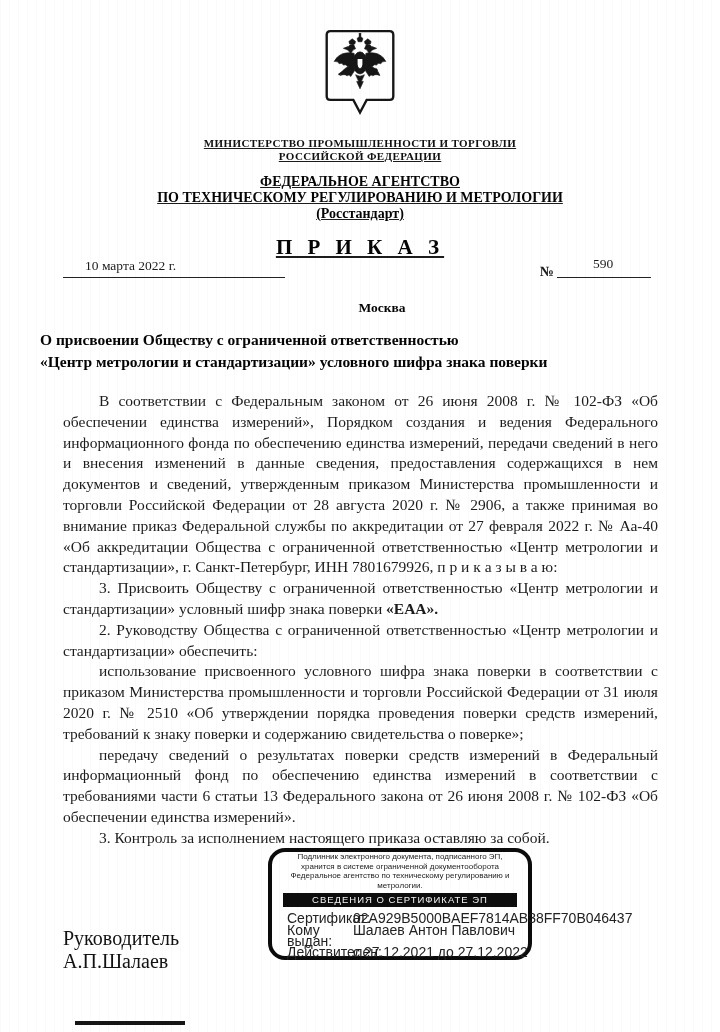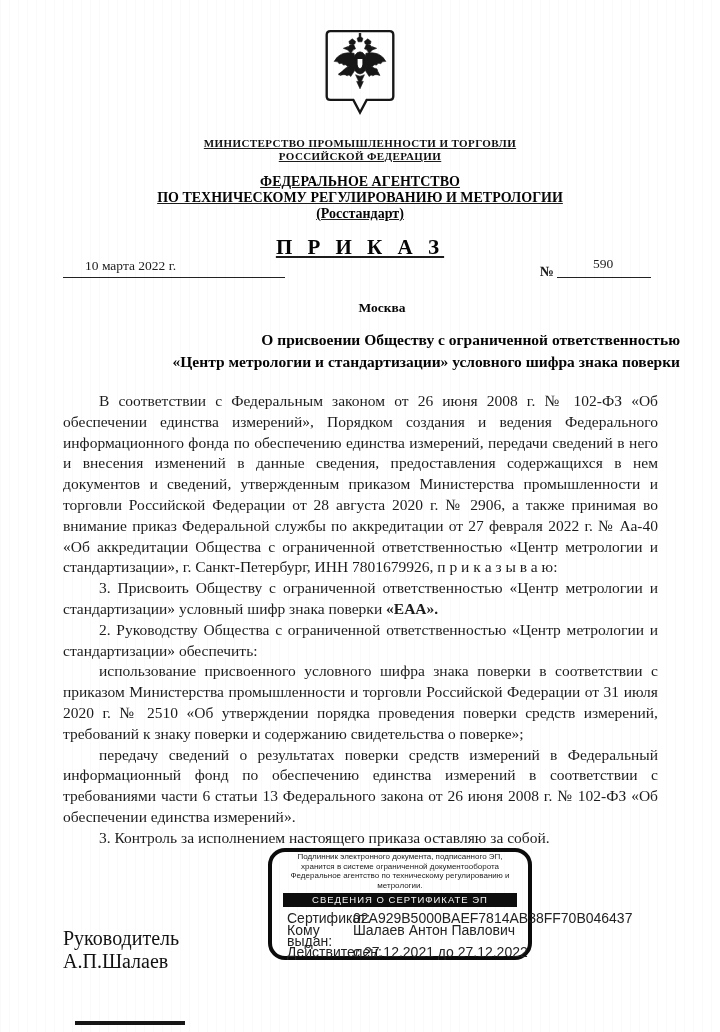--- a/index.html
+++ b/index.html
@@ -22,21 +22,21 @@
   .prikaz   { margin-top:13px; font-size:21px; font-weight:bold; letter-spacing:5px; color:#050505; }
 
   .date-row { position:absolute; left:63px; right:62px; top:256px; height:30px; font-size:13.5px; }
   .date-text { position:absolute; left:22px; top:2px; }
   .date-rule { position:absolute; left:0; top:21px; width:222px; border-bottom:1.5px solid #222; }
   .num-label { position:absolute; left:477px; top:8px; font-weight:bold; font-size:14px; }
   .num-value { position:absolute; left:494px; top:0; width:92px; text-align:center; font-size:13.5px; }
   .num-rule  { position:absolute; left:494px; top:21px; width:94px; border-bottom:1.5px solid #222; }
 
   .city { position:absolute; top:300px; left:0; right:0; text-align:center; font-weight:bold; font-size:13.5px; color:#050505;padding-left:44px; }
-  .doc-title { position:absolute; top:329px; left:40px; right:40px; text-align:right; font-weight:bold; font-size:15.5px; line-height:21.5px; color:#050505; }
+  .doc-title { position:absolute; top:329px; left:40px; right:40px; text-align:left; font-weight:bold; font-size:15.5px; line-height:21.5px; color:#050505; }
 
   .body-text { position:absolute; top:391px; left:63px; width:595px; font-size:15.5px; line-height:20.8px; text-align:justify; color:#1c1c1c; }
   .body-text p { text-indent:36px; text-align:justify; }
   .body-text .b { font-weight:bold; }
 
   .sig-row { position:absolute; top:927px; left:63px; right:62px; display:flex; justify-content:space-between; font-size:20px; color:#111;flex-direction:column; }
 
   .stamp {
     position:absolute; left:268px; top:848px; width:264px; height:112px;
     border:4px solid #0b0b0b; border-radius:17px; background:transparent;

